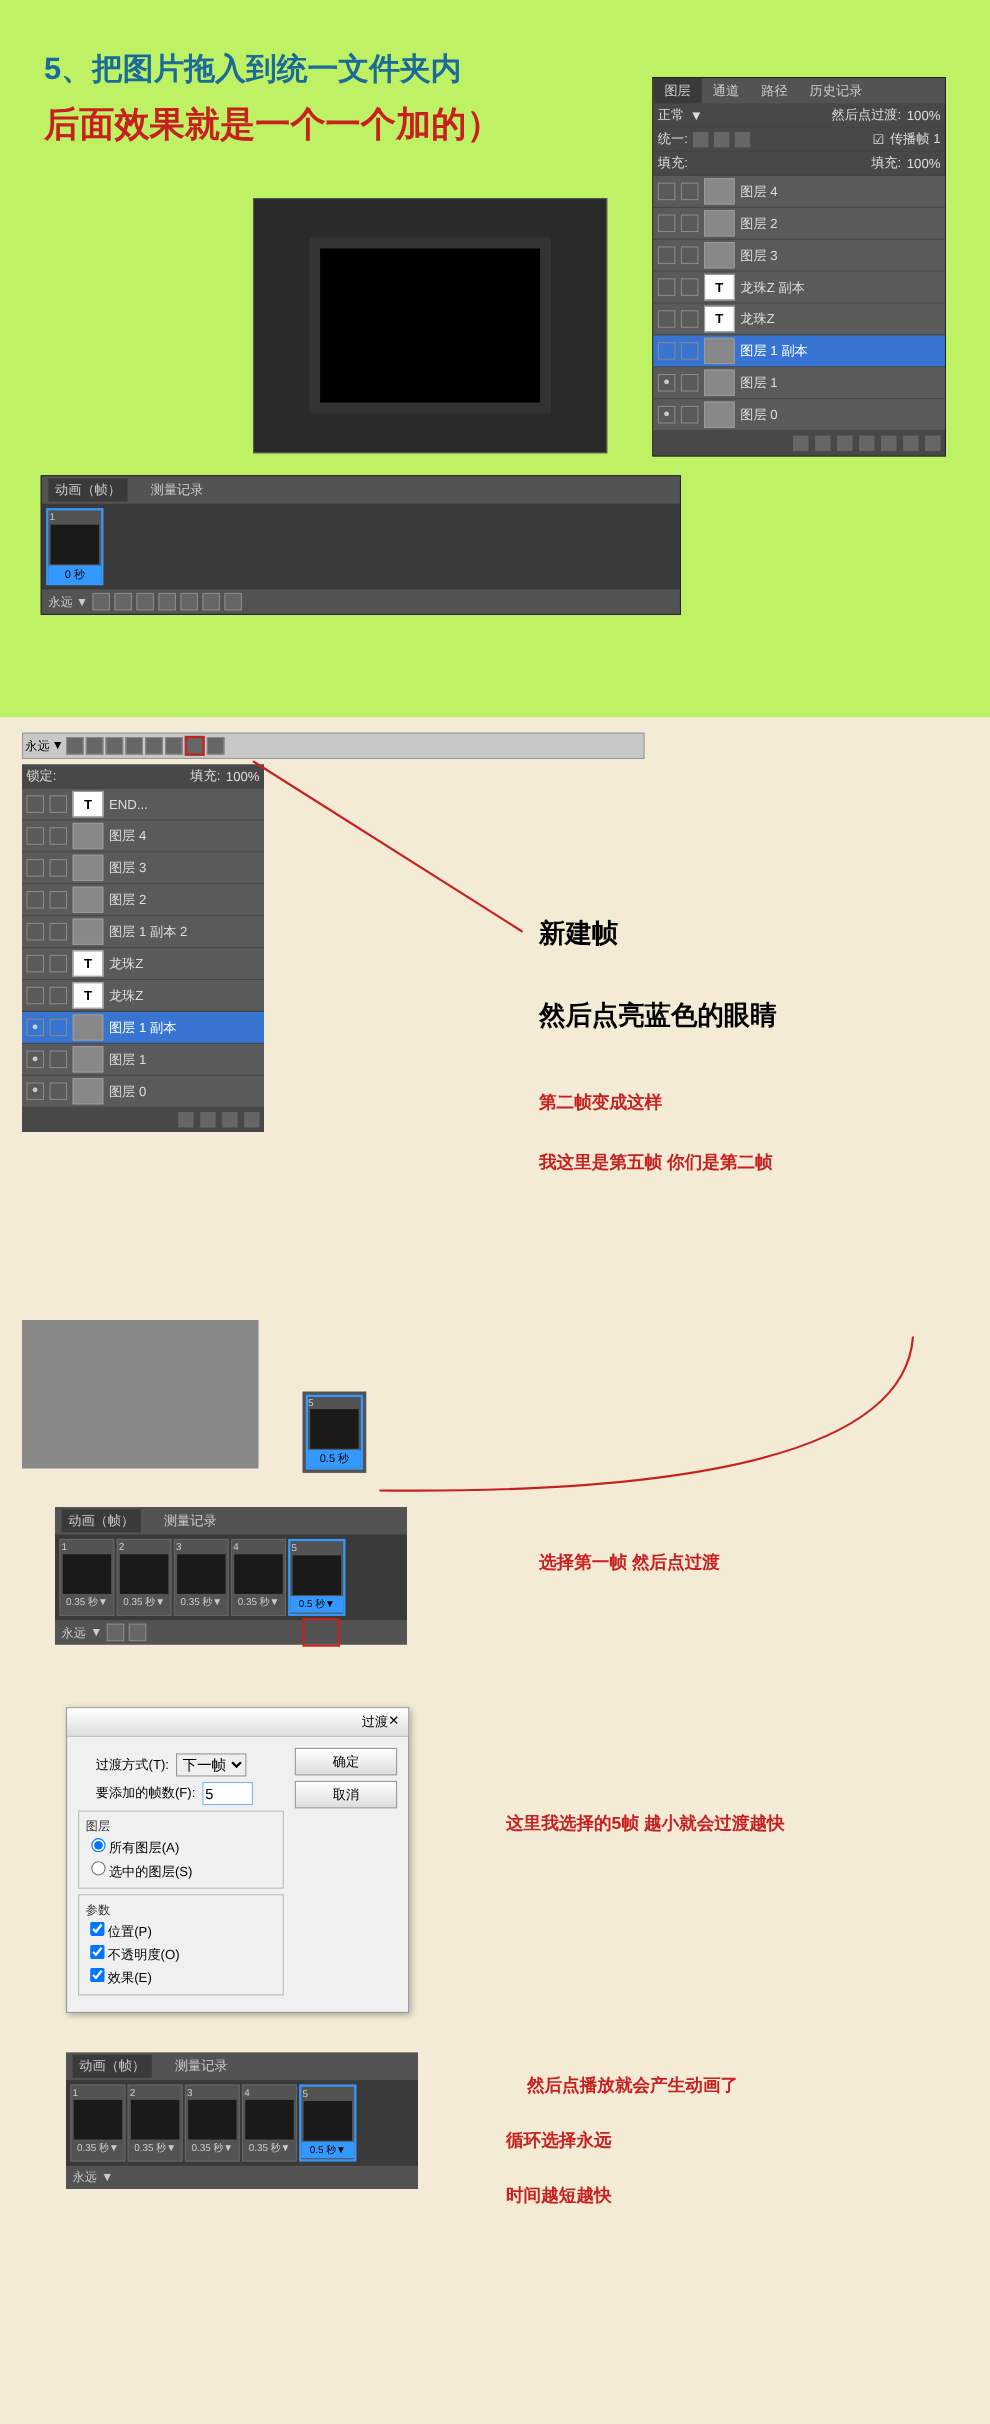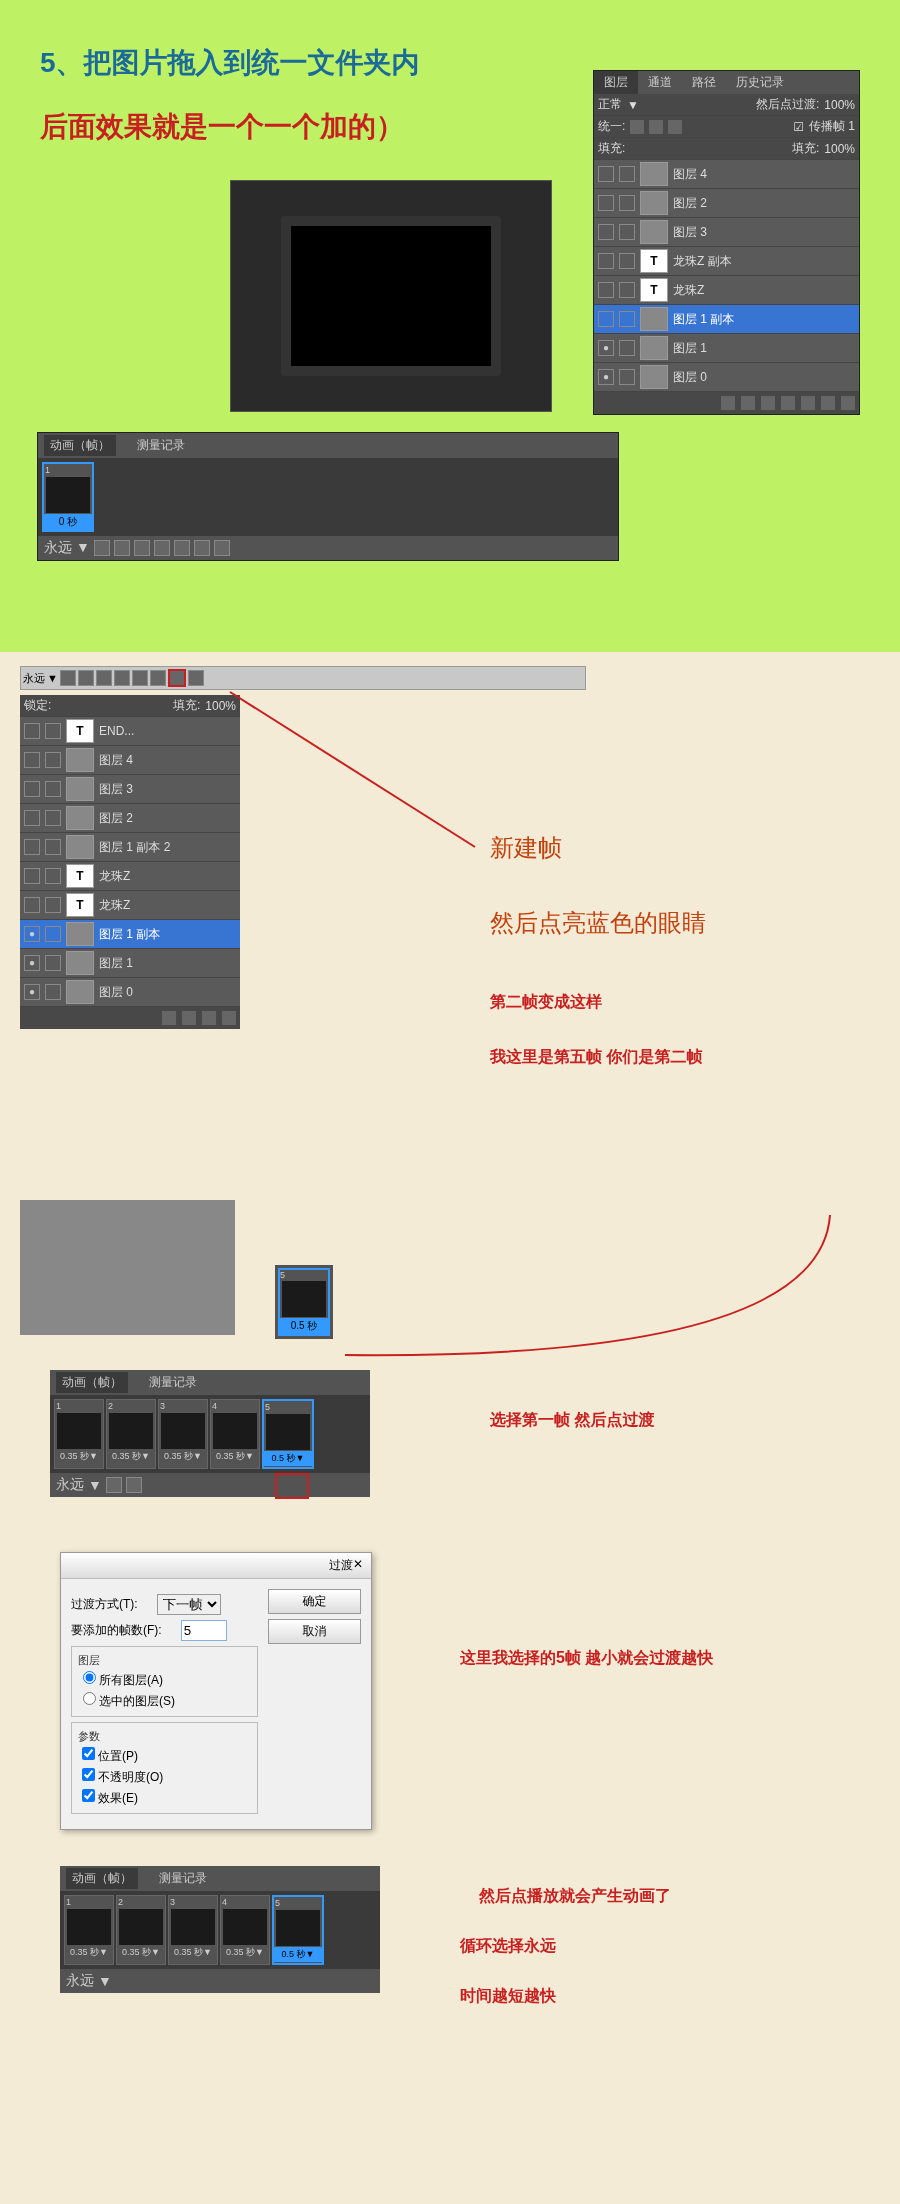--- a/index.html
+++ b/index.html
@@ -1,55 +1,55 @@
 <!DOCTYPE html>
 <html><head>
 <meta charset="utf-8">
 <style>
 body{margin:0;font-family:"Microsoft YaHei",sans-serif;width:900px;background:#f3ebd5}
 .top{background:#bef264;padding:42px 40px 35px;position:relative;height:575px}
 .h1{color:#1a6a9a;font-size:28px;font-weight:bold;line-height:1.5}
-.h2{color:#c82020;font-size:28px;font-weight:bold;margin-top:24px}
+.h2{color:#c82020;font-size:32px;font-weight:bold;margin-top:8px}
 .monitor{position:absolute;left:230px;top:180px;width:320px;height:230px;background:#2a2a2a;border:1px solid #555;display:flex;align-items:center;justify-content:center}
 .screen{width:200px;height:140px;background:#000;border:10px solid #333;border-radius:3px}
 .anim-panel{position:absolute;left:37px;top:432px;width:580px;background:#535353;border:1px solid #222}
 .anim-hd{background:#535353;color:#ccc;font-size:12px;padding:2px 6px;display:flex;gap:15px}
 .anim-hd span{padding:2px 6px}
 .anim-hd .act{background:#3a3a3a}
 .frames{background:#3a3a3a;padding:4px;display:flex;gap:2px;min-height:70px}
 .frame{width:48px;background:#535353;border:1px solid #666;font-size:10px;color:#ccc;text-align:center}
 .frame.sel{border:2px solid #3399ff}
 .fthumb{width:44px;height:36px;background:#1a1a1a;margin:1px auto}
 .flabel{background:#3399ff;color:#000;font-size:10px;padding:1px}
-.ctrls{background:#535353;padding:3px 6px;color:#ccc;font-size:14px;display:flex;align-items:center;gap:4px}
+.ctrls{background:#535353;padding:3px 6px;color:#ccc;font-size:11px;display:flex;align-items:center;gap:4px}
 .cbtn{width:14px;height:14px;background:#666;border:1px solid #888;display:inline-block}
 .layers{position:absolute;right:40px;top:70px;width:265px;background:#535353;border:1px solid #222}
 .ltabs{display:flex;background:#535353;font-size:12px;color:#ccc}
 .ltabs span{padding:3px 10px}
 .ltabs .act{background:#3a3a3a}
 .lrow{display:flex;align-items:center;padding:2px 4px;background:#5a5a5a;border-bottom:1px solid #444;font-size:12px;color:#ddd;gap:5px}
 .lrow.sel{background:#3874d1;color:#fff}
 .eye{width:14px;height:14px;border:1px solid #888}
 .eye.on::after{content:"●";color:#ccc;font-size:10px;display:block;text-align:center;line-height:14px}
 .lthumb{width:26px;height:22px;background:#888;border:1px solid #999}
 .lthumb.t{background:#fff;color:#000;text-align:center;font-weight:bold;line-height:22px}
 .lctrls{background:#484848;padding:4px;display:flex;gap:6px;justify-content:flex-end}
 .licon{width:14px;height:14px;background:#666}
 .sec2{padding:14px 20px;position:relative}
 .toolbar{background:#c8c8c8;border:1px solid #999;padding:2px;display:flex;align-items:center;gap:2px;font-size:11px;width:560px}
 .layers2{width:220px;background:#535353;margin-top:5px}
-.red{color:#c2410c;font-size:24px;font-weight:normal}
+.red{color:#000000;font-size:24px;font-weight:bold}
 .red-sm{color:#c82020;font-size:16px;font-weight:bold}
 .annot{position:absolute}
 .dialog{width:310px;background:#f0f0f0;border:1px solid #999;box-shadow:2px 2px 6px rgba(0,0,0,0.3);font-size:12px}
 .dlg-title{background:linear-gradient(#fff,#ddd);padding:4px 8px;border-bottom:1px solid #bbb;display:flex;justify-content:flex-end}
 .dlg-body{padding:10px;display:flex;gap:10px}
 .dlg-left{flex:1}
 .dlg-btn{background:linear-gradient(#fff,#ddd);border:1px solid #999;padding:3px 18px;margin-bottom:5px;display:block;width:55px;text-align:center}
-.dlg-row{margin:5px 0;display:flex;align-items:center;gap:19px}
+.dlg-row{margin:5px 16px;display:flex;align-items:center;gap:6px}
 .fieldset{border:1px solid #bbb;padding:6px;margin:5px 0}
 .fieldset-title{font-size:11px;color:#333}
 input[type=text]{border:1px solid #7eb4ea;padding:2px;width:40px}
 select{border:1px solid #999;padding:1px}
 svg.arrow{position:absolute;pointer-events:none}
 .redbox{border:2px solid #c82020;position:absolute}
 </style>
 </head>
 <body>
 

